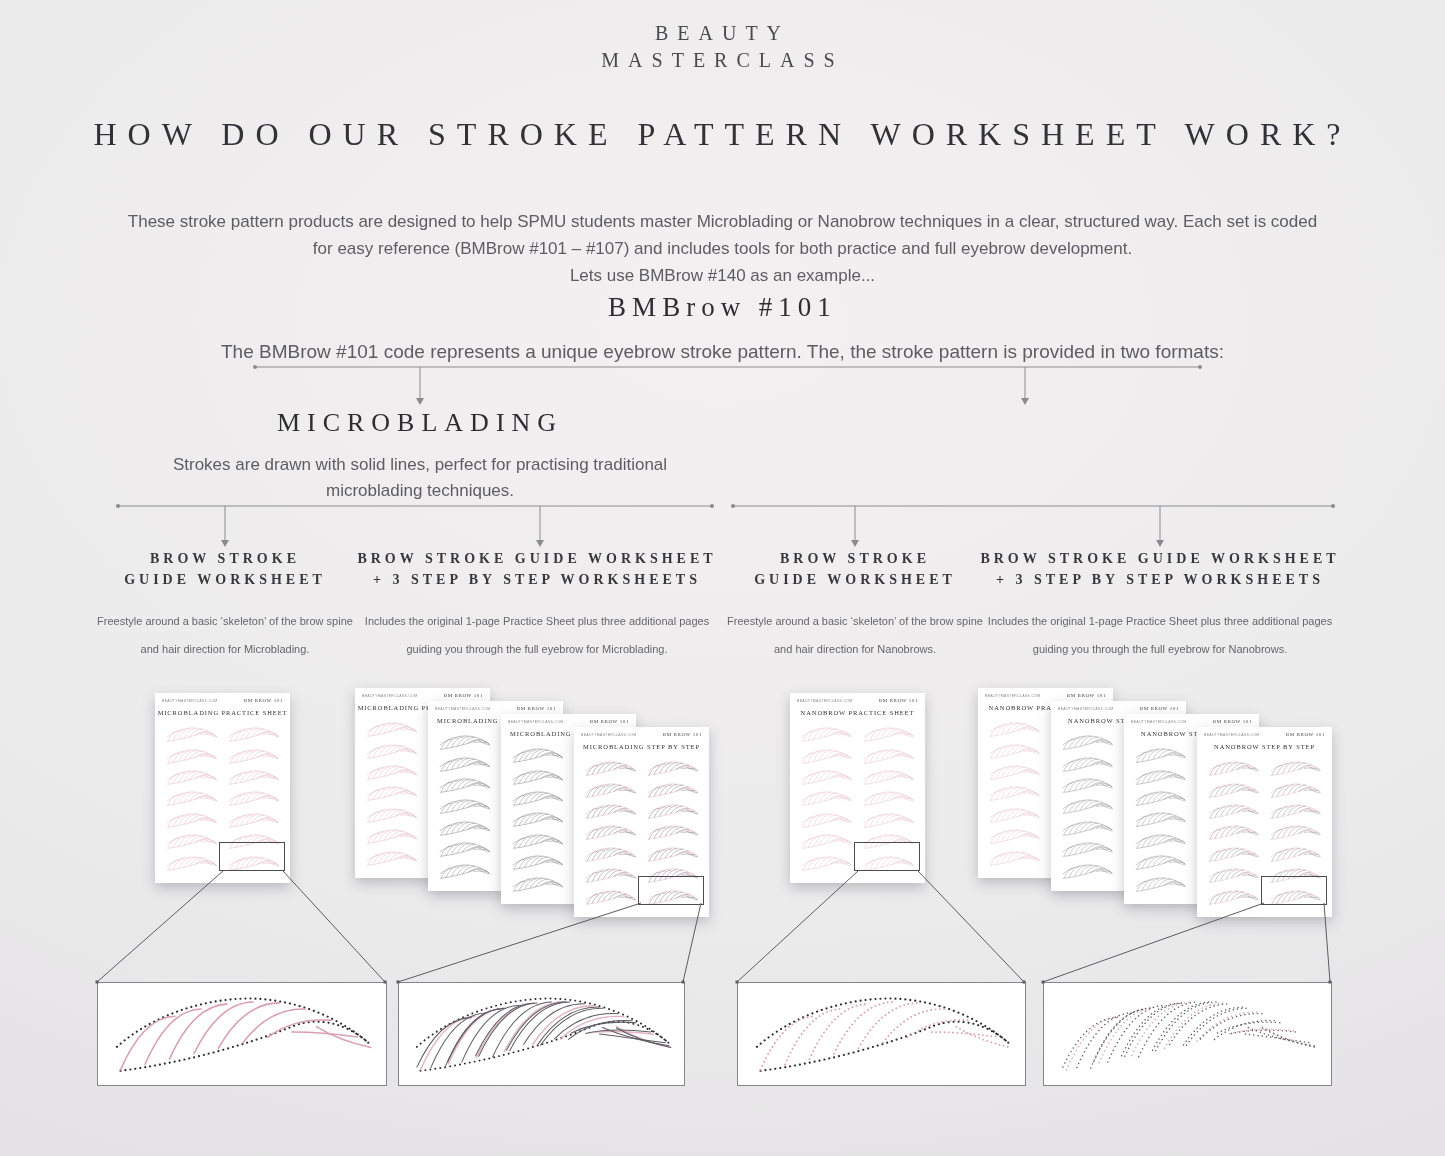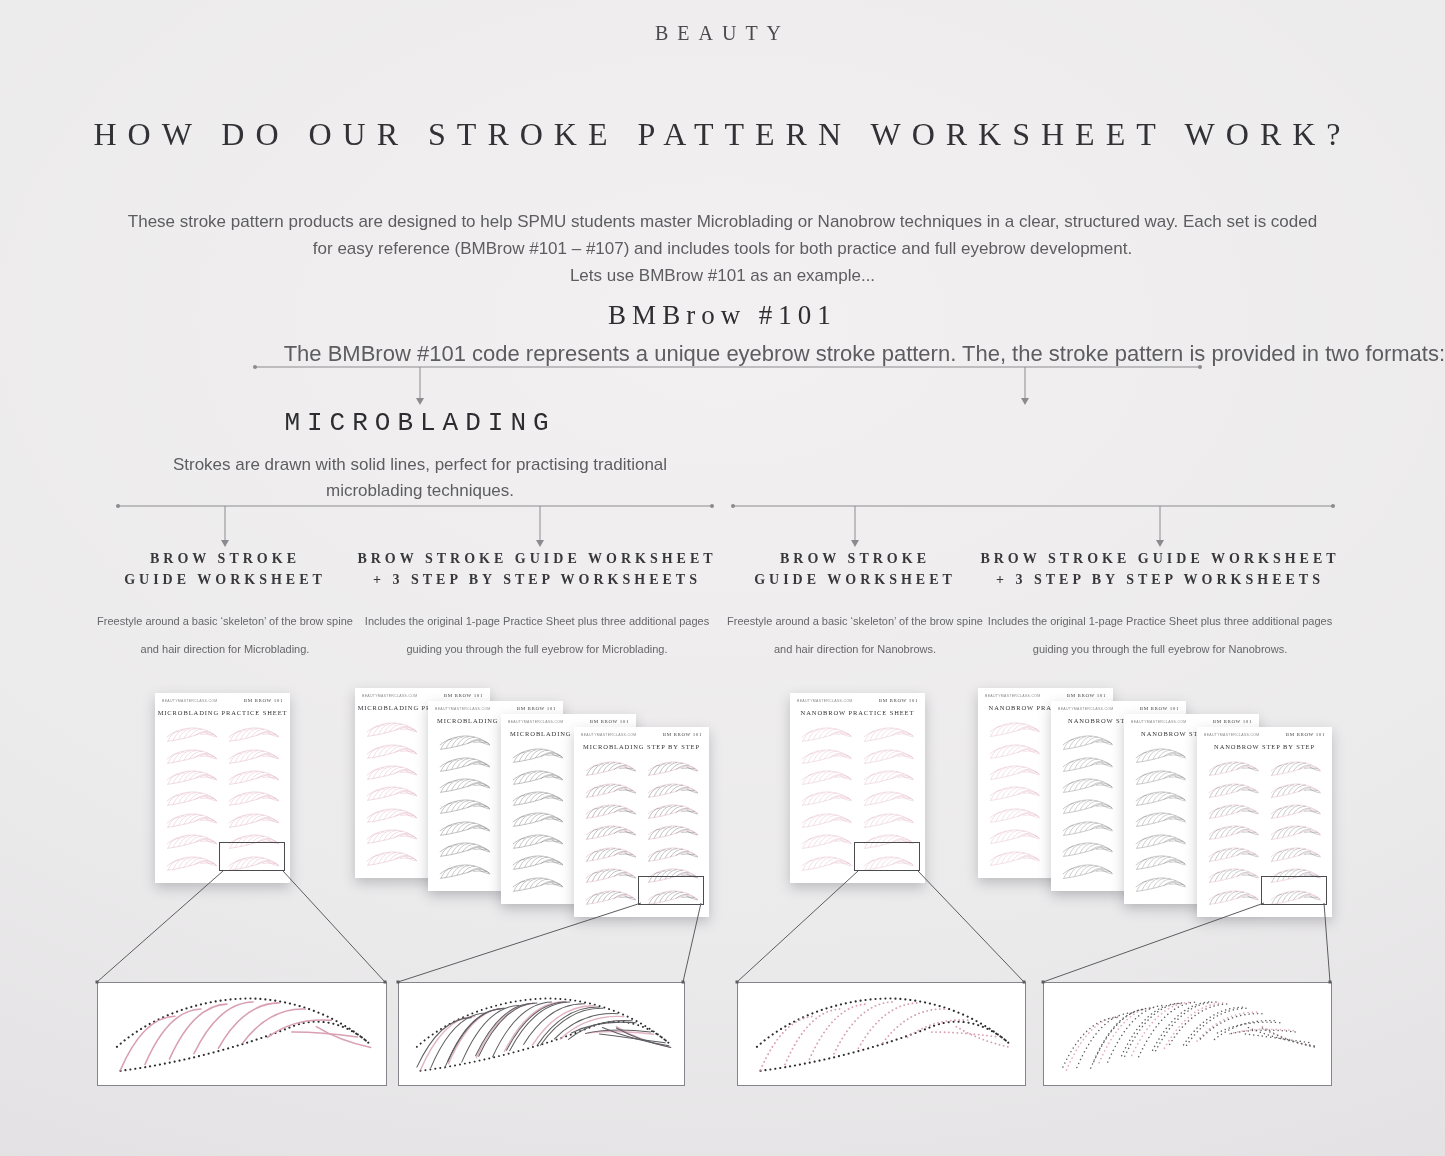--- a/index.html
+++ b/index.html
@@ -9,27 +9,27 @@
     font-family:"Liberation Sans", sans-serif;color:#5d5d61;
   }
   .overlay{position:absolute;left:0;top:0;width:1445px;height:1156px;pointer-events:none;z-index:6;}
   .brand{position:absolute;top:20px;left:0;right:0;text-align:center;
     font-family:"Liberation Serif", serif;font-size:20px;letter-spacing:9px;line-height:27px;color:#4a4a4e;}
   .h1{position:absolute;top:116px;left:0;right:0;text-align:center;margin:0;
     font-family:"Liberation Serif", serif;font-weight:400;font-size:32px;letter-spacing:11px;color:#323236;}
   .intro{position:absolute;top:176px;left:50%;transform:translateX(-50%);width:1195px;
     text-align:center;font-size:17px;line-height:27px;color:#5d5d61;margin-top:32px;}
   .intro .example{display:block;}
-  .bm-title{position:absolute;top:300px;left:0;right:0;text-align:center;
+  .bm-title{position:absolute;top:292px;left:0;right:0;text-align:center;
     font-family:"Liberation Serif", serif;font-size:27px;letter-spacing:6px;color:#2e2e32;}
-  .bm-sub{position:absolute;top:341px;left:0;right:0;text-align:right;font-size:22px;color:#5d5d61;}
+  .bm-sub{position:absolute;top:341px;left:0;right:0;text-align:center;font-size:19px;color:#5d5d61;}
   .branch{position:absolute;top:408px;text-align:center;transform:translateX(-50%);}
   .branch-left{left:420px;width:640px;}
   .branch-right{left:1025px;width:620px;}
-  .branch h3{margin:0;font-family:Liberation Mono, monospace;font-weight:400;
+  .branch h3{margin:0;font-family:Liberation Serif, serif;font-weight:400;
     font-size:26px;letter-spacing:7px;color:#2d2d31;}
   .branch p{margin:14px auto 17px;font-size:17px;line-height:26px;color:#5d5d61;width:580px;}
   .col{position:absolute;top:548px;transform:translateX(-50%);text-align:center;}
   .col .ctitle{font-family:"Liberation Serif", serif;font-size:14px;letter-spacing:4px;
     line-height:21px;color:#38383c;font-weight:bold;}
   .col .cdesc{margin-top:17px;font-size:11px;line-height:28px;color:#66666a;}
   .col1{left:225px;width:268px;} .col2{left:537px;width:372px;}
   .col3{left:855px;width:268px;} .col4{left:1160px;width:372px;}
   .sheet{position:absolute;width:135px;height:190px;background:#ffffff;
     box-shadow:0 5px 12px rgba(60,60,72,.28);z-index:2;}
@@ -106,27 +106,28 @@
         <rect x="681.5" y="980.5" width="3" height="3"></rect>
       <rect x="735.5" y="980.5" width="3" height="3"></rect>
         <rect x="1022.5" y="980.5" width="3" height="3"></rect>
       <rect x="1041.5" y="980.5" width="3" height="3"></rect>
         <rect x="1328.5" y="980.5" width="3" height="3"></rect>
     </g>
   </svg>
 
   <header class="brand">
     <div>BEAUTY</div>
+    <div>MASTERCLASS</div>
   </header>
 
   <h1 class="h1">HOW DO OUR STROKE PATTERN WORKSHEET WORK?</h1>
 
   <p class="intro">
     <span>These stroke pattern products are designed to help SPMU students master Microblading or Nanobrow techniques in a clear, structured way. Each set is coded for easy reference (BMBrow #101 – #107) and includes tools for both practice and full eyebrow development.</span>
-    <span class="example">Lets use BMBrow #101 as an example...</span>
+    <span class="example">Lets use BMBrow #140 as an example...</span>
   </p>
 
   <div class="bm-title">BMBrow #101</div>
   <div class="bm-sub">The BMBrow #101 code represents a unique eyebrow stroke pattern. The, the stroke pattern is provided in two formats:</div>
 
   <div class="branch branch-left">
     <h3>MICROBLADING</h3>
     <p>Strokes are drawn with solid lines, perfect for practising traditional microblading techniques.</p>
   </div>
   <div class="branch branch-right">

